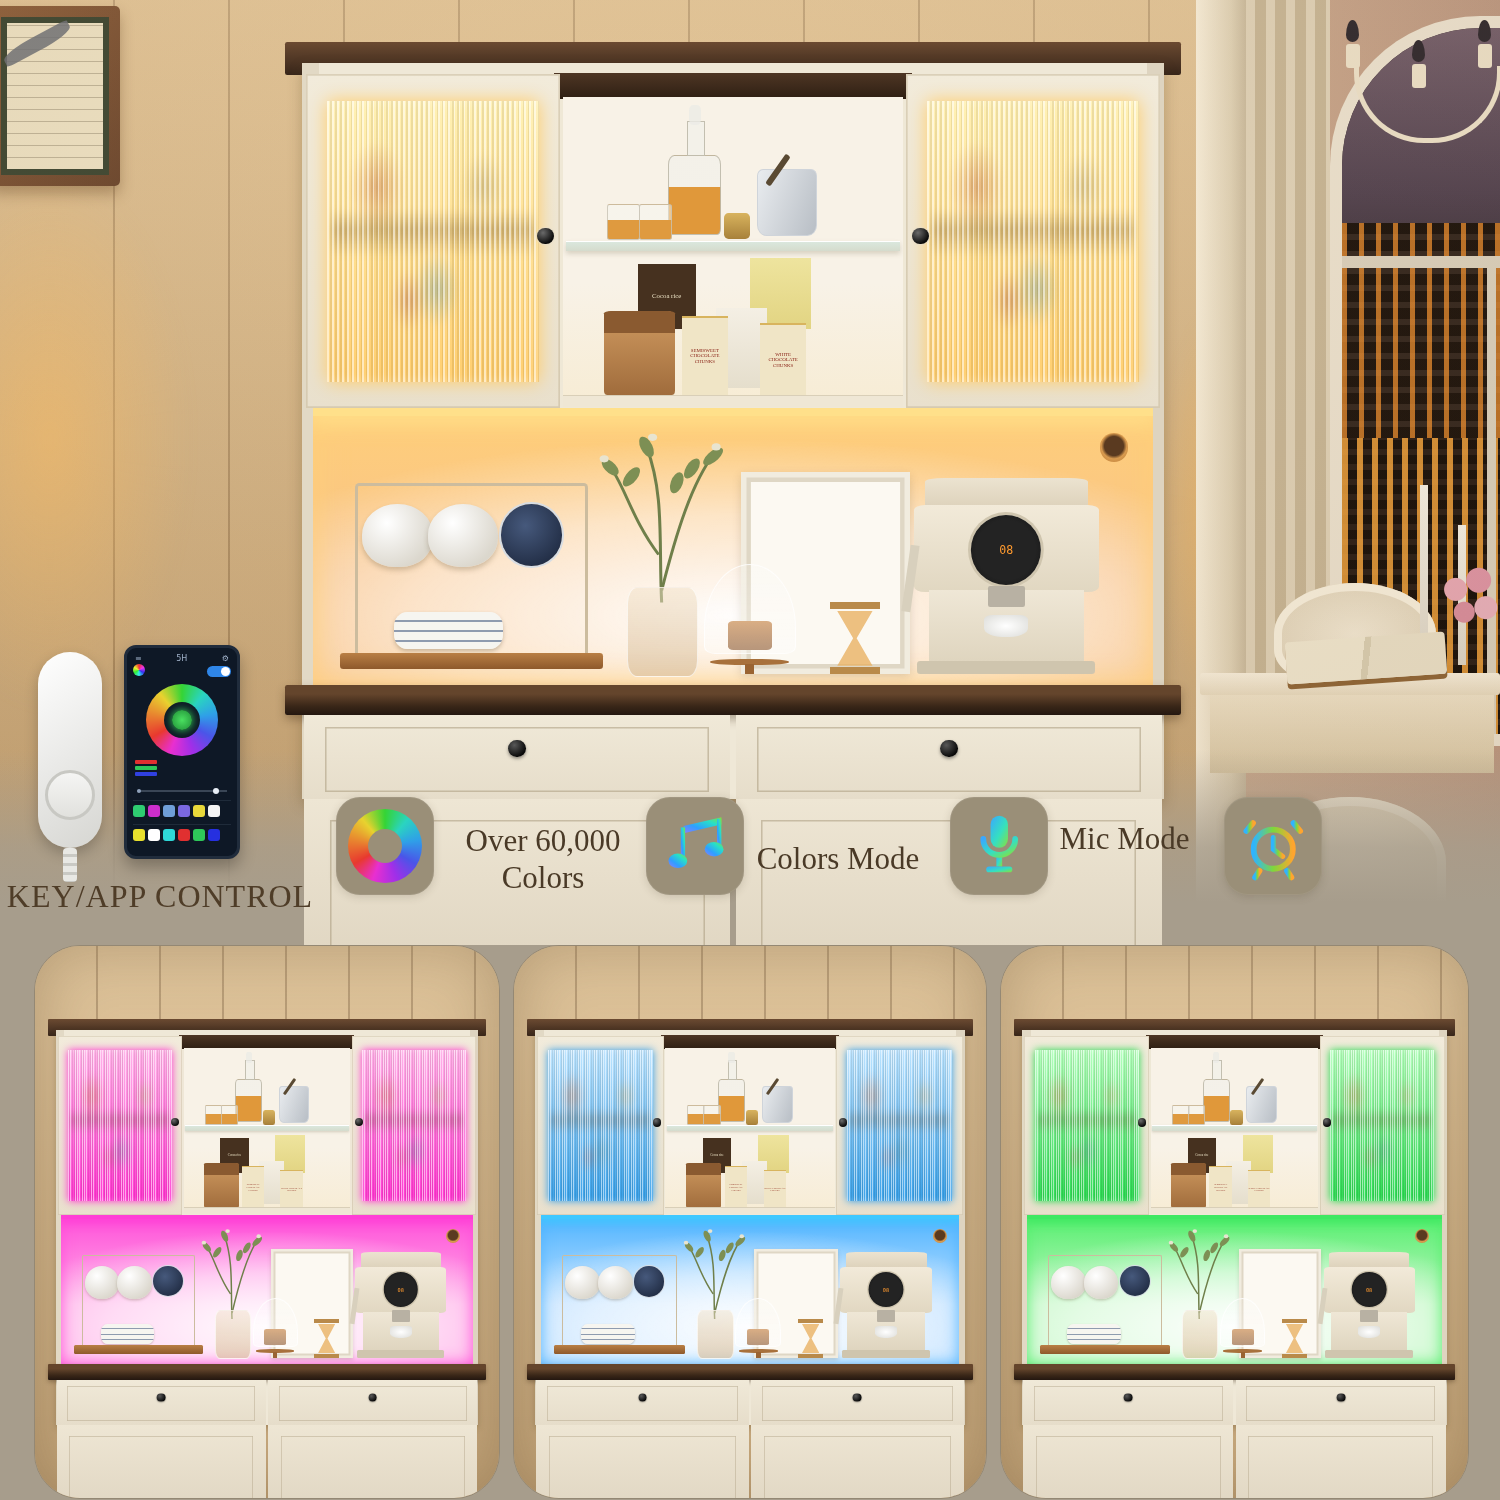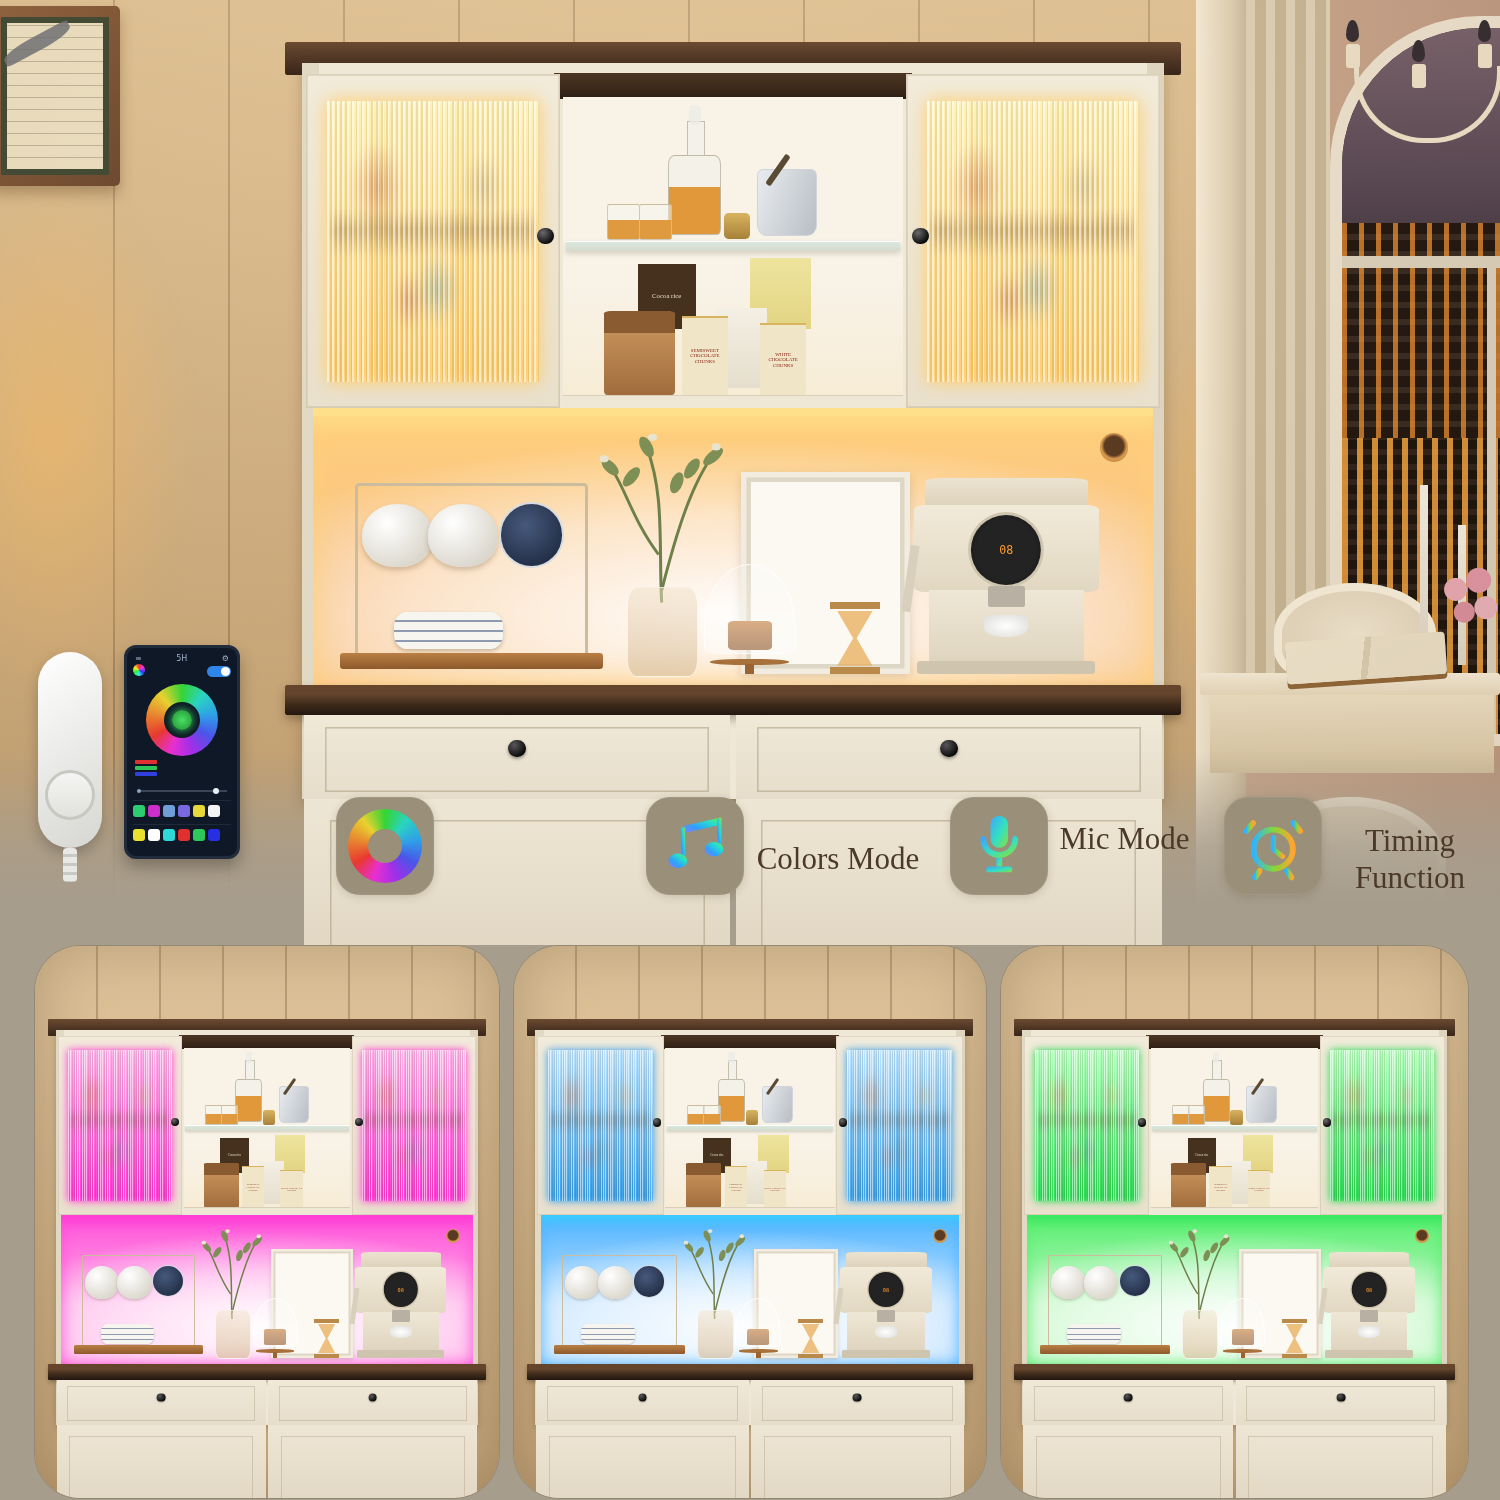--- a/index.html
+++ b/index.html
@@ -471,23 +471,28 @@
       </div>
     <div class="p-row r2">
         <i class="swatch" style="background: rgb(232, 224, 46);"></i>
         <i class="swatch" style="background: rgb(255, 255, 255);"></i>
         <i class="swatch" style="background: rgb(46, 216, 216);"></i>
         <i class="swatch" style="background: rgb(224, 48, 48);"></i>
         <i class="swatch" style="background: rgb(46, 200, 90);"></i>
         <i class="swatch" style="background: rgb(38, 48, 224);"></i>
       </div>
   </div>
+  <div class="abs keyapp-label">KEY/APP CONTROL</div>
 
   <div class="abs tile" style="left:336px;">
     <div class="wheel"></div>
+  </div>
+  <div class="abs f-label" style="left:438px;top:822px;width:210px;">
+    <div>Over 60,000</div>
+    <div>Colors</div>
   </div>
 
   <div class="abs tile" style="left:646px;">
     <svg viewBox="0 0 100 100">
       <defs>
           <linearGradient id="mg" x1="0" y1="1" x2="1" y2="0">
         <stop offset="0" stop-color="#8f7bff"></stop>
             <stop offset=".35" stop-color="#2f9fff"></stop>
         <stop offset=".7" stop-color="#27e0c8"></stop>
             <stop offset="1" stop-color="#86e03a"></stop>
@@ -541,24 +546,20 @@
       <g fill="none" stroke="url(#alg)" stroke-width="8" stroke-linecap="round">
         <circle cx="50" cy="54" r="27"></circle>
         <path d="M50 38 v16 l13 10" stroke-width="7"></path>
         <path d="M22 18 l-9 11"></path>
         <path d="M78 18 l9 11"></path>
         <path d="M31 84 l-6 9"></path>
         <path d="M69 84 l6 9"></path>
       </g>
     </svg>
   </div>
-  <div class="abs f-label" style="left:1330px;top:822px;width:160px;">
-    <div>Timing</div>
-    <div>Function</div>
-  </div>
 
   <div class="abs variant-card" style="left:34px;width:464px;">
     <div class="card-wall"></div>
     <div class="hutch-slot" style="left:4%;top:13.2%;width:92%;height:73.5%;font-size:5px;">
   <div class="hutch" style="--led: #ff3fd6; --glass-top: #ffaee8; --glass-bottom: #ff2fd0; --bs-top: #ff4fd9; --bs-edge: #ffb0e8;">
     <div class="h-topboard"></div>
     <div class="h-body"></div>
     <div class="h-soffit"></div>
 
     <div class="h-door dl">

